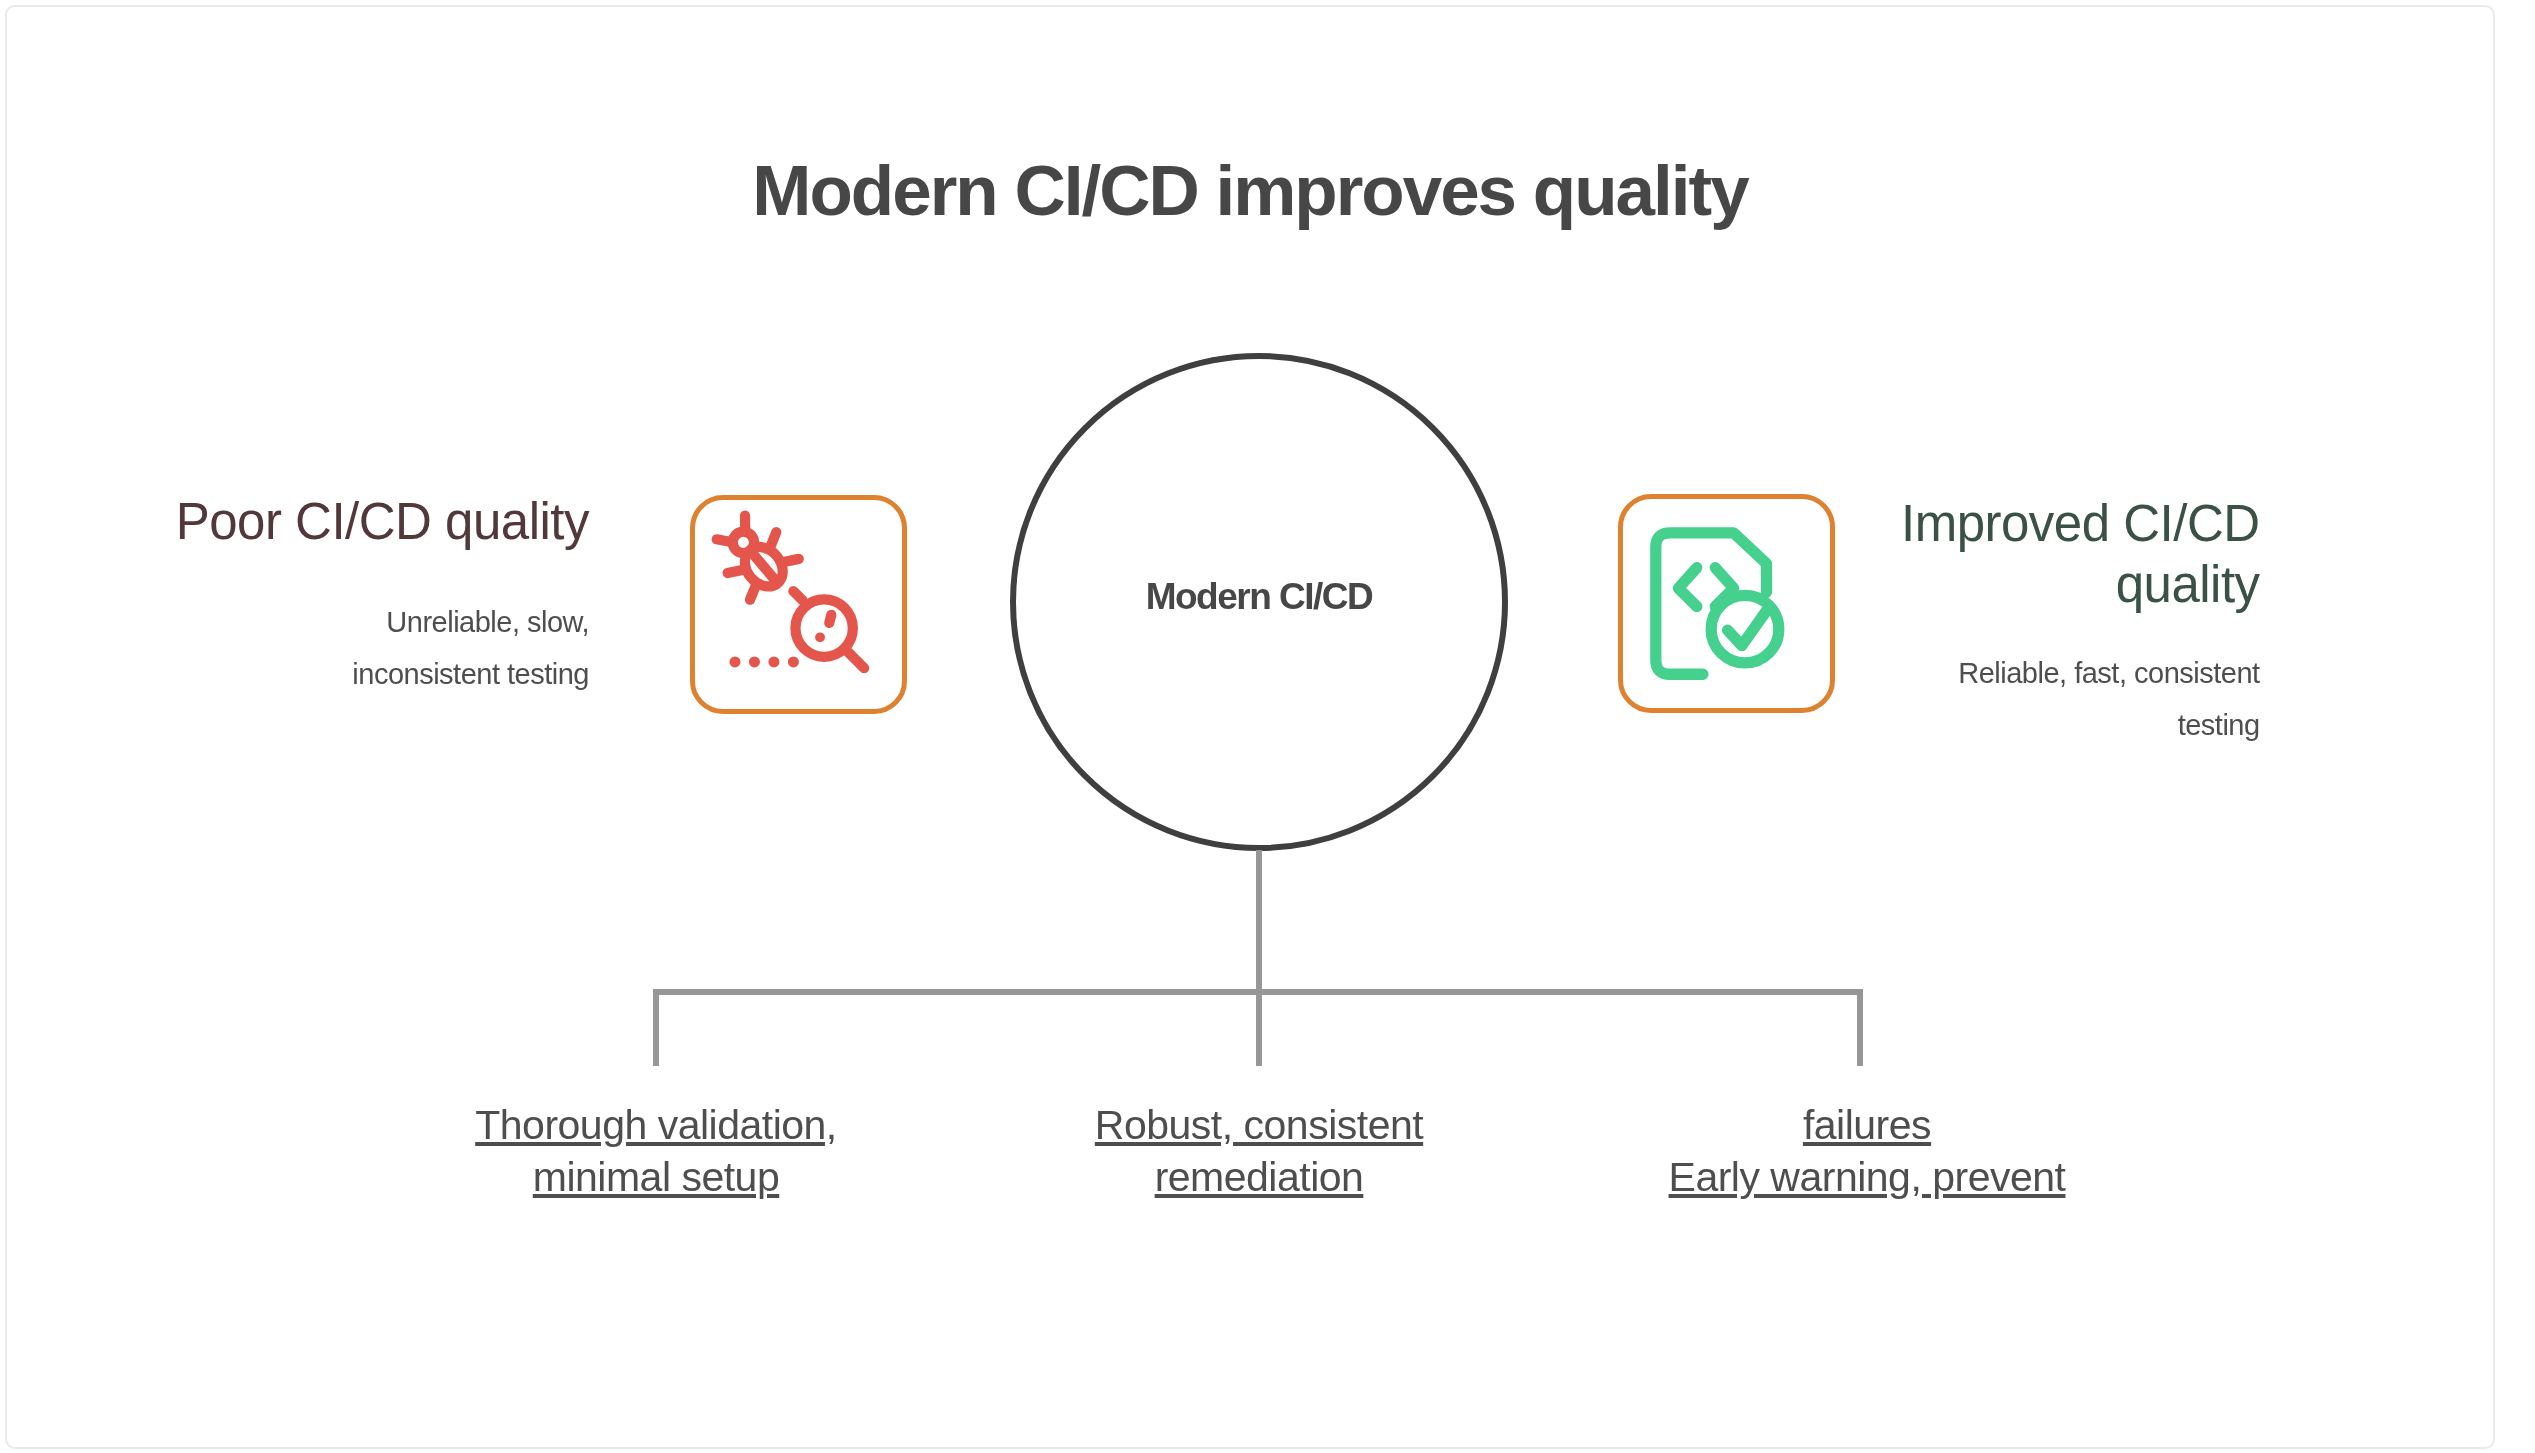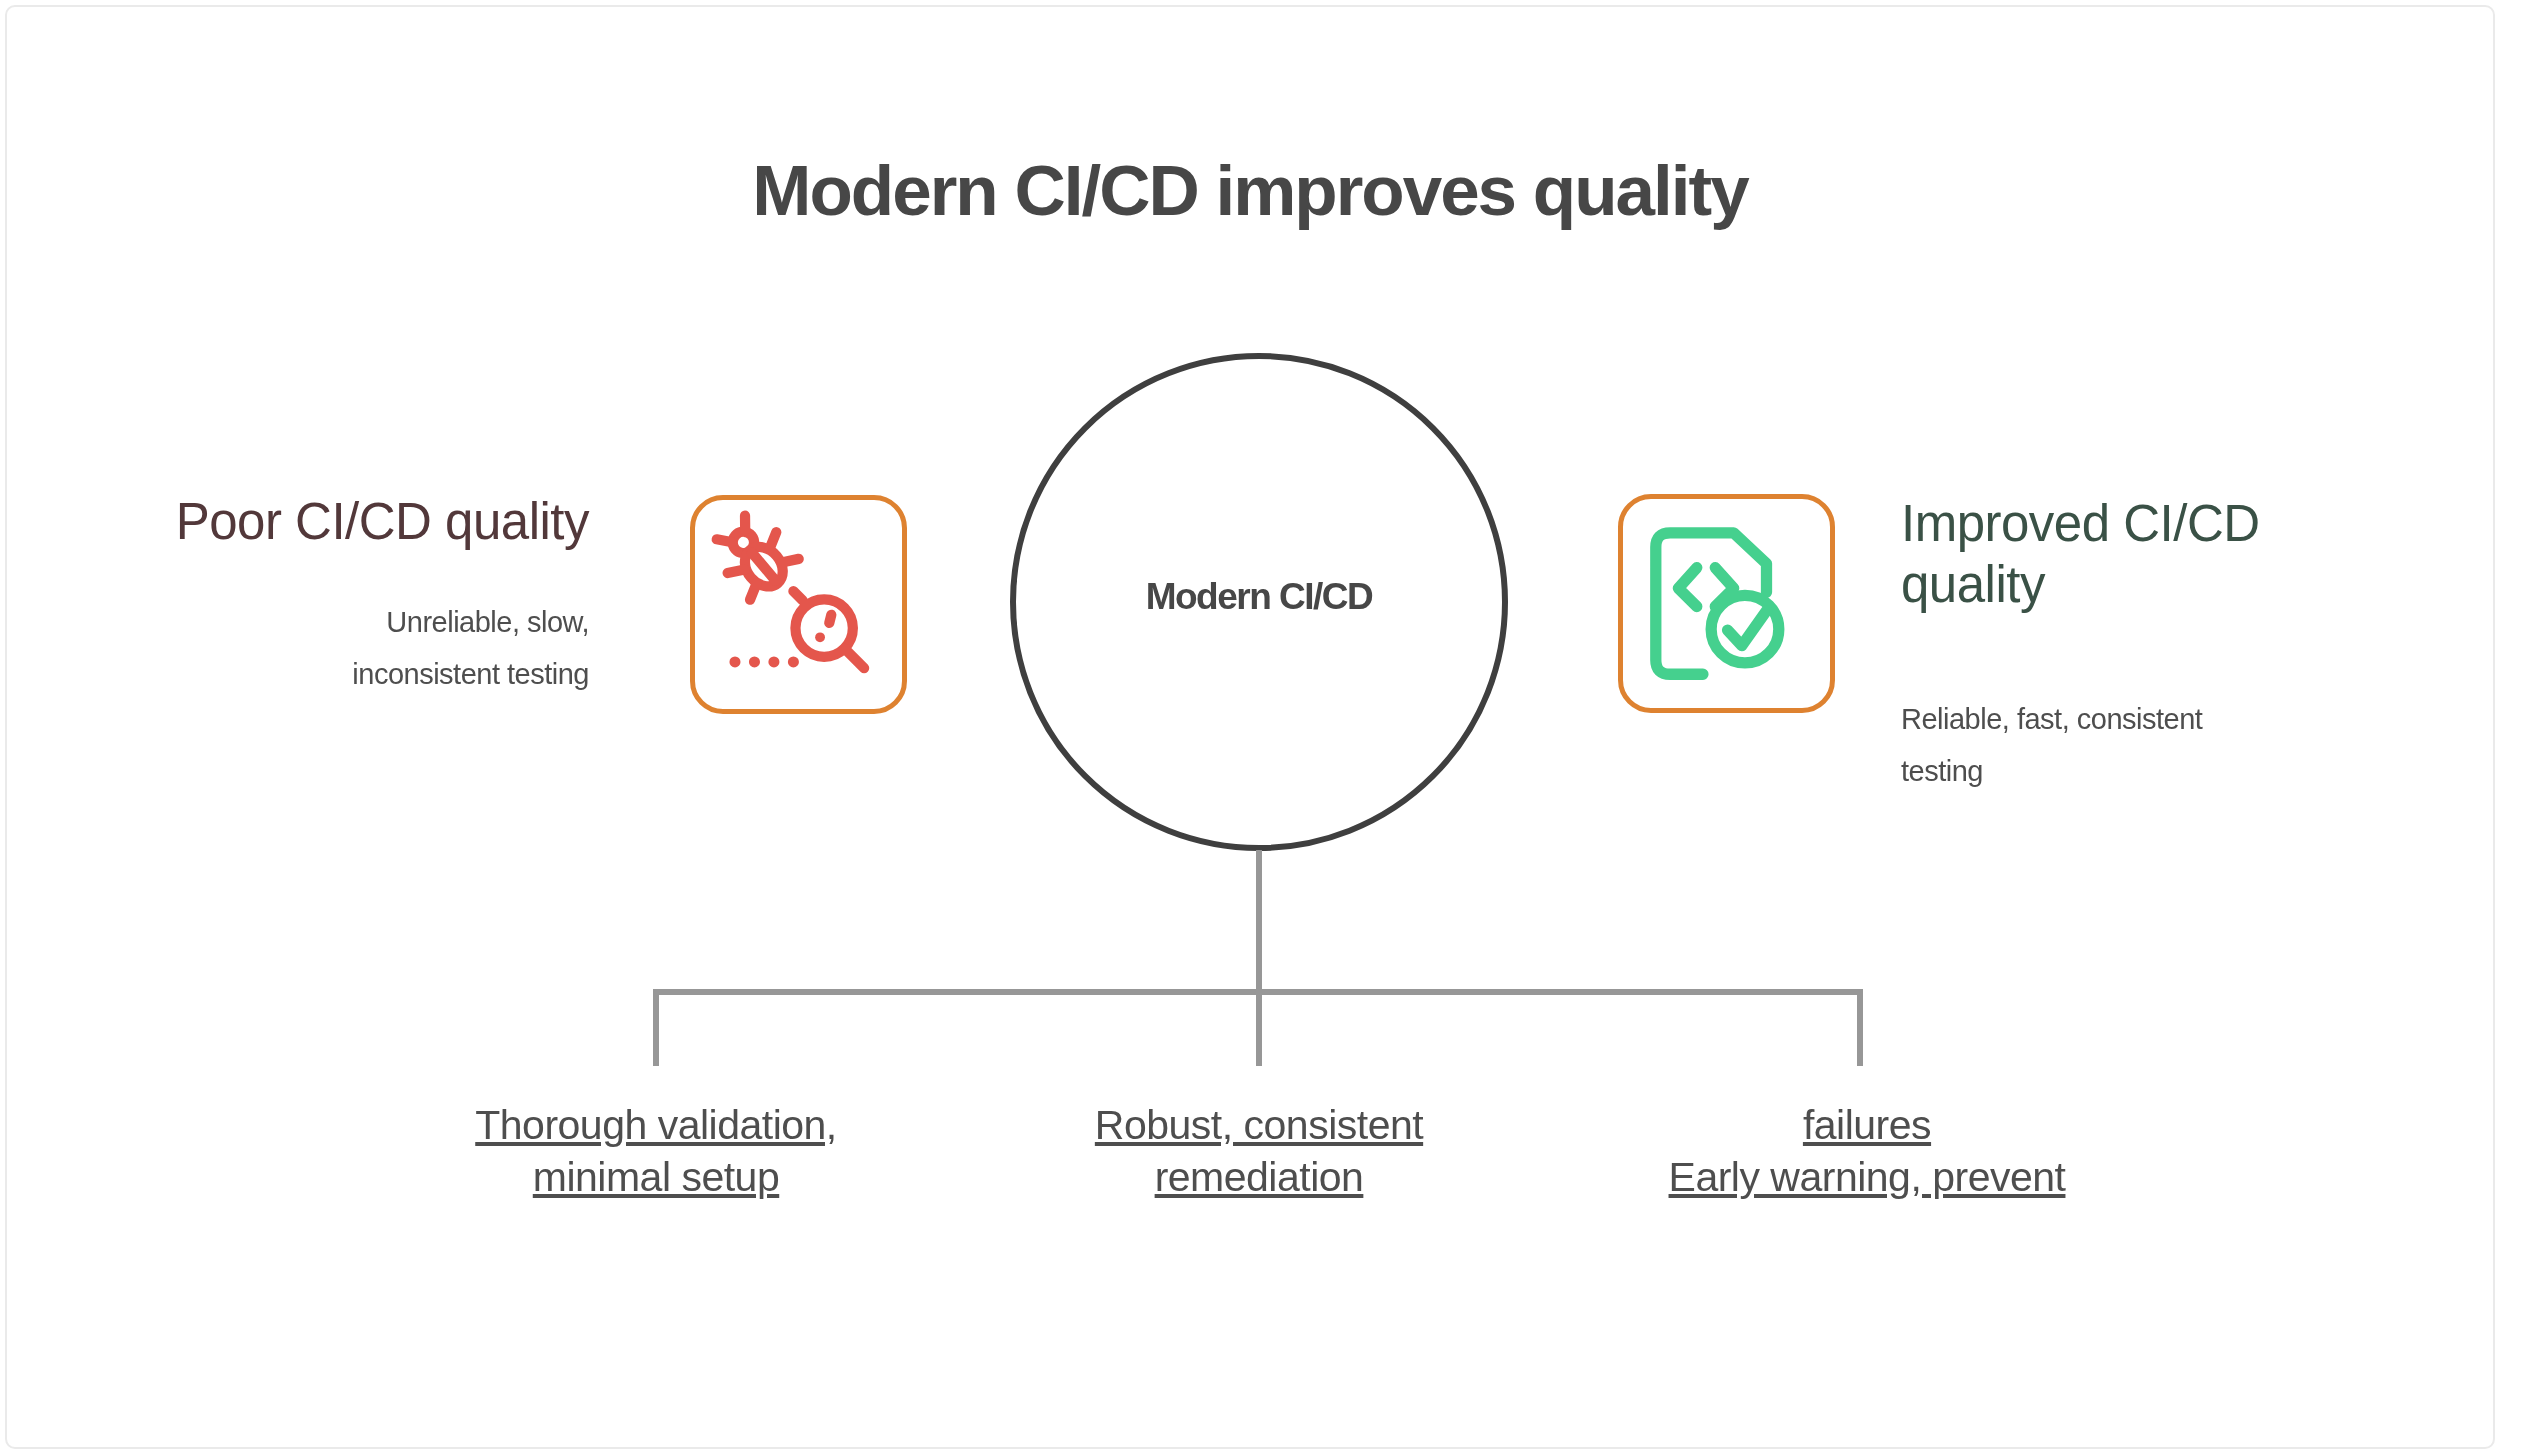--- a/index.html
+++ b/index.html
@@ -93,25 +93,25 @@
     line-height: 74px;
     color: var(--title_gray);
     text-align: center;
     margin-top: -9.9px;
   }
   
   .right-block {
     position: absolute;
     left: 1901px;
     top: 493px;
-    text-align: left;
+    text-align: right;
     white-space: nowrap;
   }
   .right-block .side-title { color: var(--green_text); }
-  .right-block .side-sub { margin-top: 78px; }
+  .right-block .side-sub { margin-top: 32px; }
   
   .line {
     position: absolute;
     background: var(--line_gray);
   }
   #stem-line       { left: 1256px; top: 850px;  width: 5.9px;    height: 145px; }
   #cross-line      { left: 653px;  top: 989px; width: 1210px; height: 5.9px;   }
   #drop-left       { left: 653px;  top: 989px; width: 5.9px;    height: 77px;  }
   #drop-center     { left: 1256px; top: 989px; width: 5.9px;    height: 77px;  }
   #drop-right      { left: 1857px; top: 989px; width: 5.9px;    height: 77px;  }

